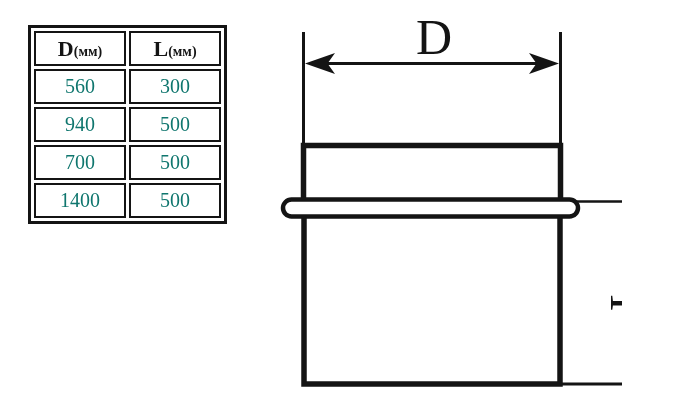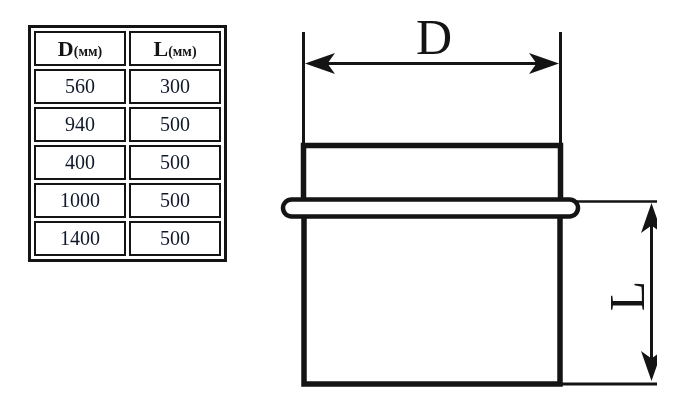--- a/index.html
+++ b/index.html
@@ -8,21 +8,20 @@
     background: #ffffff;
   }
   .canvas {
     position: relative;
     width: 622px;
     height: 418px;
     background: #ffffff;
     overflow: hidden;
     font-family: "Liberation Serif", serif;
     color: #1a1a1a;
-    padding-left: 35px;
   }
 
   
   .table-wrap {
     position: absolute;
     left: 28px;
     top: 25px;
   }
   table.dim-table {
     border-collapse: separate;
@@ -32,21 +31,21 @@
   }
   table.dim-table th,
   table.dim-table td {
     border: 2.5px solid #141414;
     text-align: center;
     vertical-align: middle;
     background: #ffffff;
     padding: 0;
   }
   table.dim-table th { width: 88px; height: 31px; }
-  table.dim-table td { height: 31px; font-size: 20px; color: #0f172a; }
+  table.dim-table td { height: 31px; font-size: 20px; color: #0f766e; }
   th .hdr-main {
     font-weight: bold;
     font-size: 22px;
     color: #141414;
   }
   th .hdr-unit {
     font-weight: bold;
     font-size: 14px;
     color: #141414;
   }
@@ -83,25 +82,21 @@
       <tbody>
         <tr>
           <td>560</td>
           <td>300</td>
         </tr>
         <tr>
           <td>940</td>
           <td>500</td>
         </tr>
         <tr>
-          <td>400</td>
-          <td>500</td>
-        </tr>
-        <tr>
-          <td>1000</td>
+          <td>700</td>
           <td>500</td>
         </tr>
         <tr>
           <td>1400</td>
           <td>500</td>
         </tr>
       </tbody>
     </table>
   </div>
 

